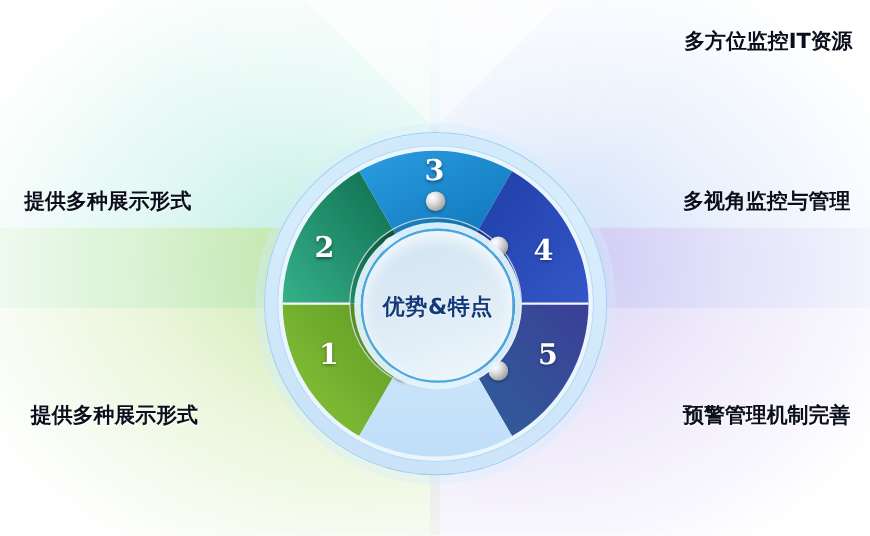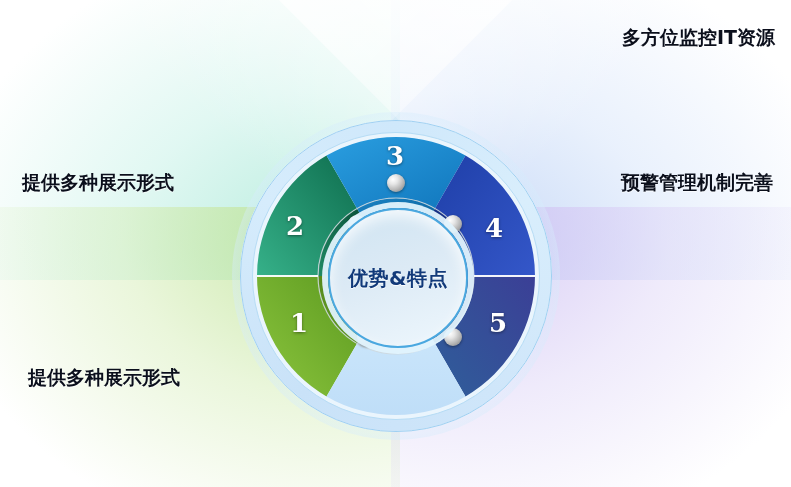--- a/index.html
+++ b/index.html
@@ -309,15 +309,16 @@
     <span class="num" style="left:257px; top:198px;">5</span>
 
     <div class="core">
       <span class="core-label">优势&amp;特点</span>
     </div>
   </div>
 
   <div class="label label-top">多方位监控IT资源</div>
   <div class="label label-lt">提供多种展示形式</div>
   <div class="label label-lb">提供多种展示形式</div>
-  <div class="label label-rt">预警管理机制完善</div>
+  <div class="label label-rt">多视角监控与管理</div>
+  <div class="label label-rb">预警管理机制完善</div>
 
 </div>
 
 </body></html>

